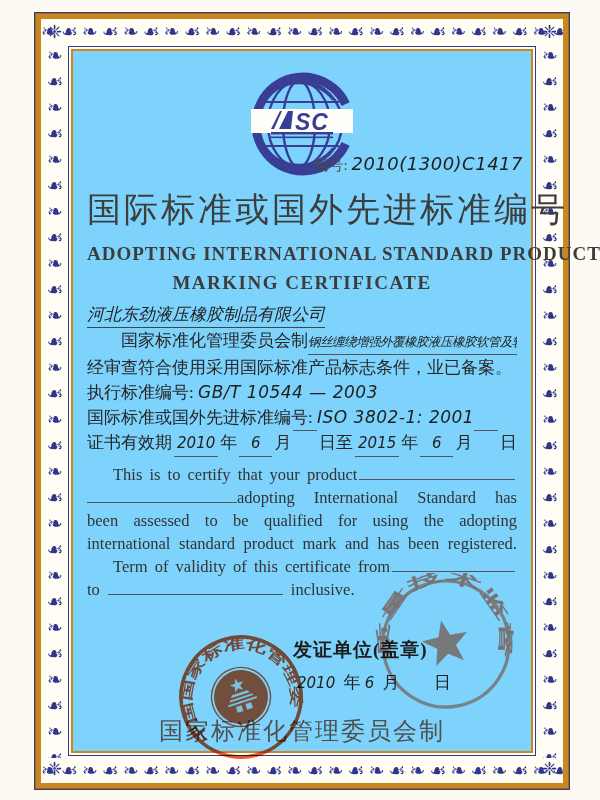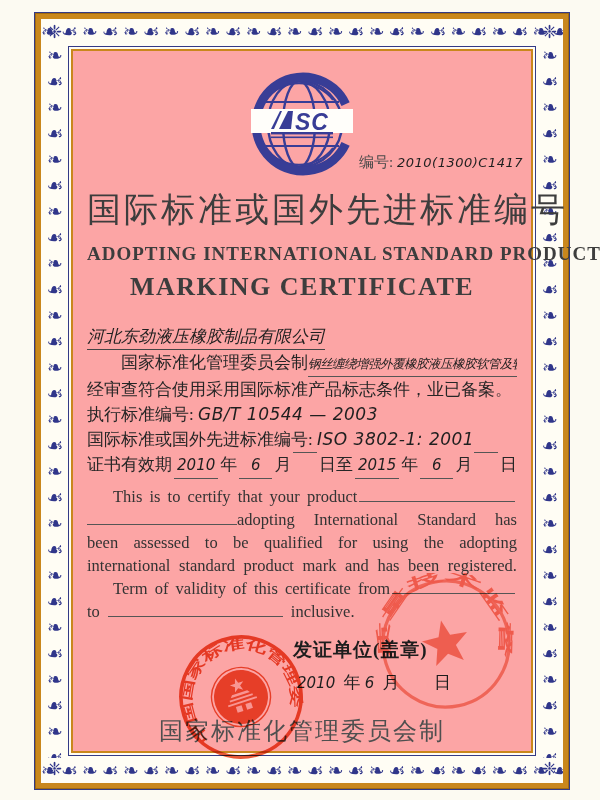--- a/index.html
+++ b/index.html
@@ -12,35 +12,35 @@
   .frame-white{position:absolute;inset:6px;background:#fffdf4;}
   .orn{color:#30368a;overflow:hidden;position:absolute;white-space:nowrap;user-select:none;}
   .orn-top,.orn-bottom{left:0;right:0;height:27px;font-size:19px;line-height:27px;letter-spacing:4px;text-align:center;}
   .orn-top{top:-1px;} .orn-bottom{bottom:-1px;}
   .orn-left,.orn-right{top:25px;bottom:25px;width:27px;font-size:19px;letter-spacing:4px;
         writing-mode:vertical-rl;text-align:center;line-height:27px;}
   .orn-left{left:0;} .orn-right{right:0;}
   .corner{position:absolute;width:27px;height:27px;color:#30368a;font-size:18px;line-height:27px;text-align:center;}
   .c-tl{top:0;left:0;} .c-tr{top:0;right:0;} .c-bl{bottom:0;left:0;} .c-br{bottom:0;right:0;}
   .inner-box{position:absolute;inset:27px;border:1px solid #343a85;}
-  .inner-gold{position:absolute;inset:2px;border:2px solid #c9871c;background:#fca5a5;}
+  .inner-gold{position:absolute;inset:2px;border:2px solid #c9871c;background:#7dd3fc;}
 
   
   .content{position:absolute;inset:0;padding:0 14px;overflow:visible;}
   .logo-row{text-align:center;margin-top:20px;height:108px;}
   .number{position:absolute;top:102px;right:8px;font-size:15px;color:#4a4a4a;}
   .hw{font-family:"DejaVu Sans",sans-serif;font-style:italic;color:#1f1f1f;}
-  .num-value{font-size:13px;letter-spacing:0.5px;font-style:italic;}
+  .num-value{font-size:18px;letter-spacing:0.5px;font-style:italic;}
 
   .title-cn{margin-top:8px;text-align:center;font-size:34px;letter-spacing:3px;
             color:#3d3d3d;font-weight:400;white-space:nowrap;}
   .title-en1{margin-top:10px;text-align:center;font-size:19px;letter-spacing:1px;color:#3d3d3d;font-weight:600;white-space:nowrap;}
-  .title-en2{margin-top:7px;text-align:center;font-size:26px;letter-spacing:1.5px;color:#3d3d3d;font-weight:600;}
-
-  .cn-body{margin-top:22px;font-size:17px;color:#262626;line-height:25px;}
+  .title-en2{margin-top:7px;text-align:center;font-size:19px;letter-spacing:1.5px;color:#3d3d3d;font-weight:600;}
+
+  .cn-body{margin-top:8px;font-size:17px;color:#262626;line-height:25px;}
   .bl{display:inline-block;border-bottom:1.2px solid #555;text-align:center;}
   .company-line .bl{border-bottom-color:#444;}
   .company-line{line-height:24px;}
   .company-line .hw{font-size:17px;}
   .intro-line{display:flex;align-items:baseline;line-height:25px;}
   .intro-line .product{flex:1;border-bottom:1.2px solid #555;font-size:12.5px;
         white-space:nowrap;overflow:hidden;letter-spacing:-0.5px;}
   .plain-line{line-height:25px;white-space:nowrap;}
   .std-line{line-height:25px;white-space:nowrap;}
   .std-line .hw{font-size:17px;letter-spacing:0.5px;}

